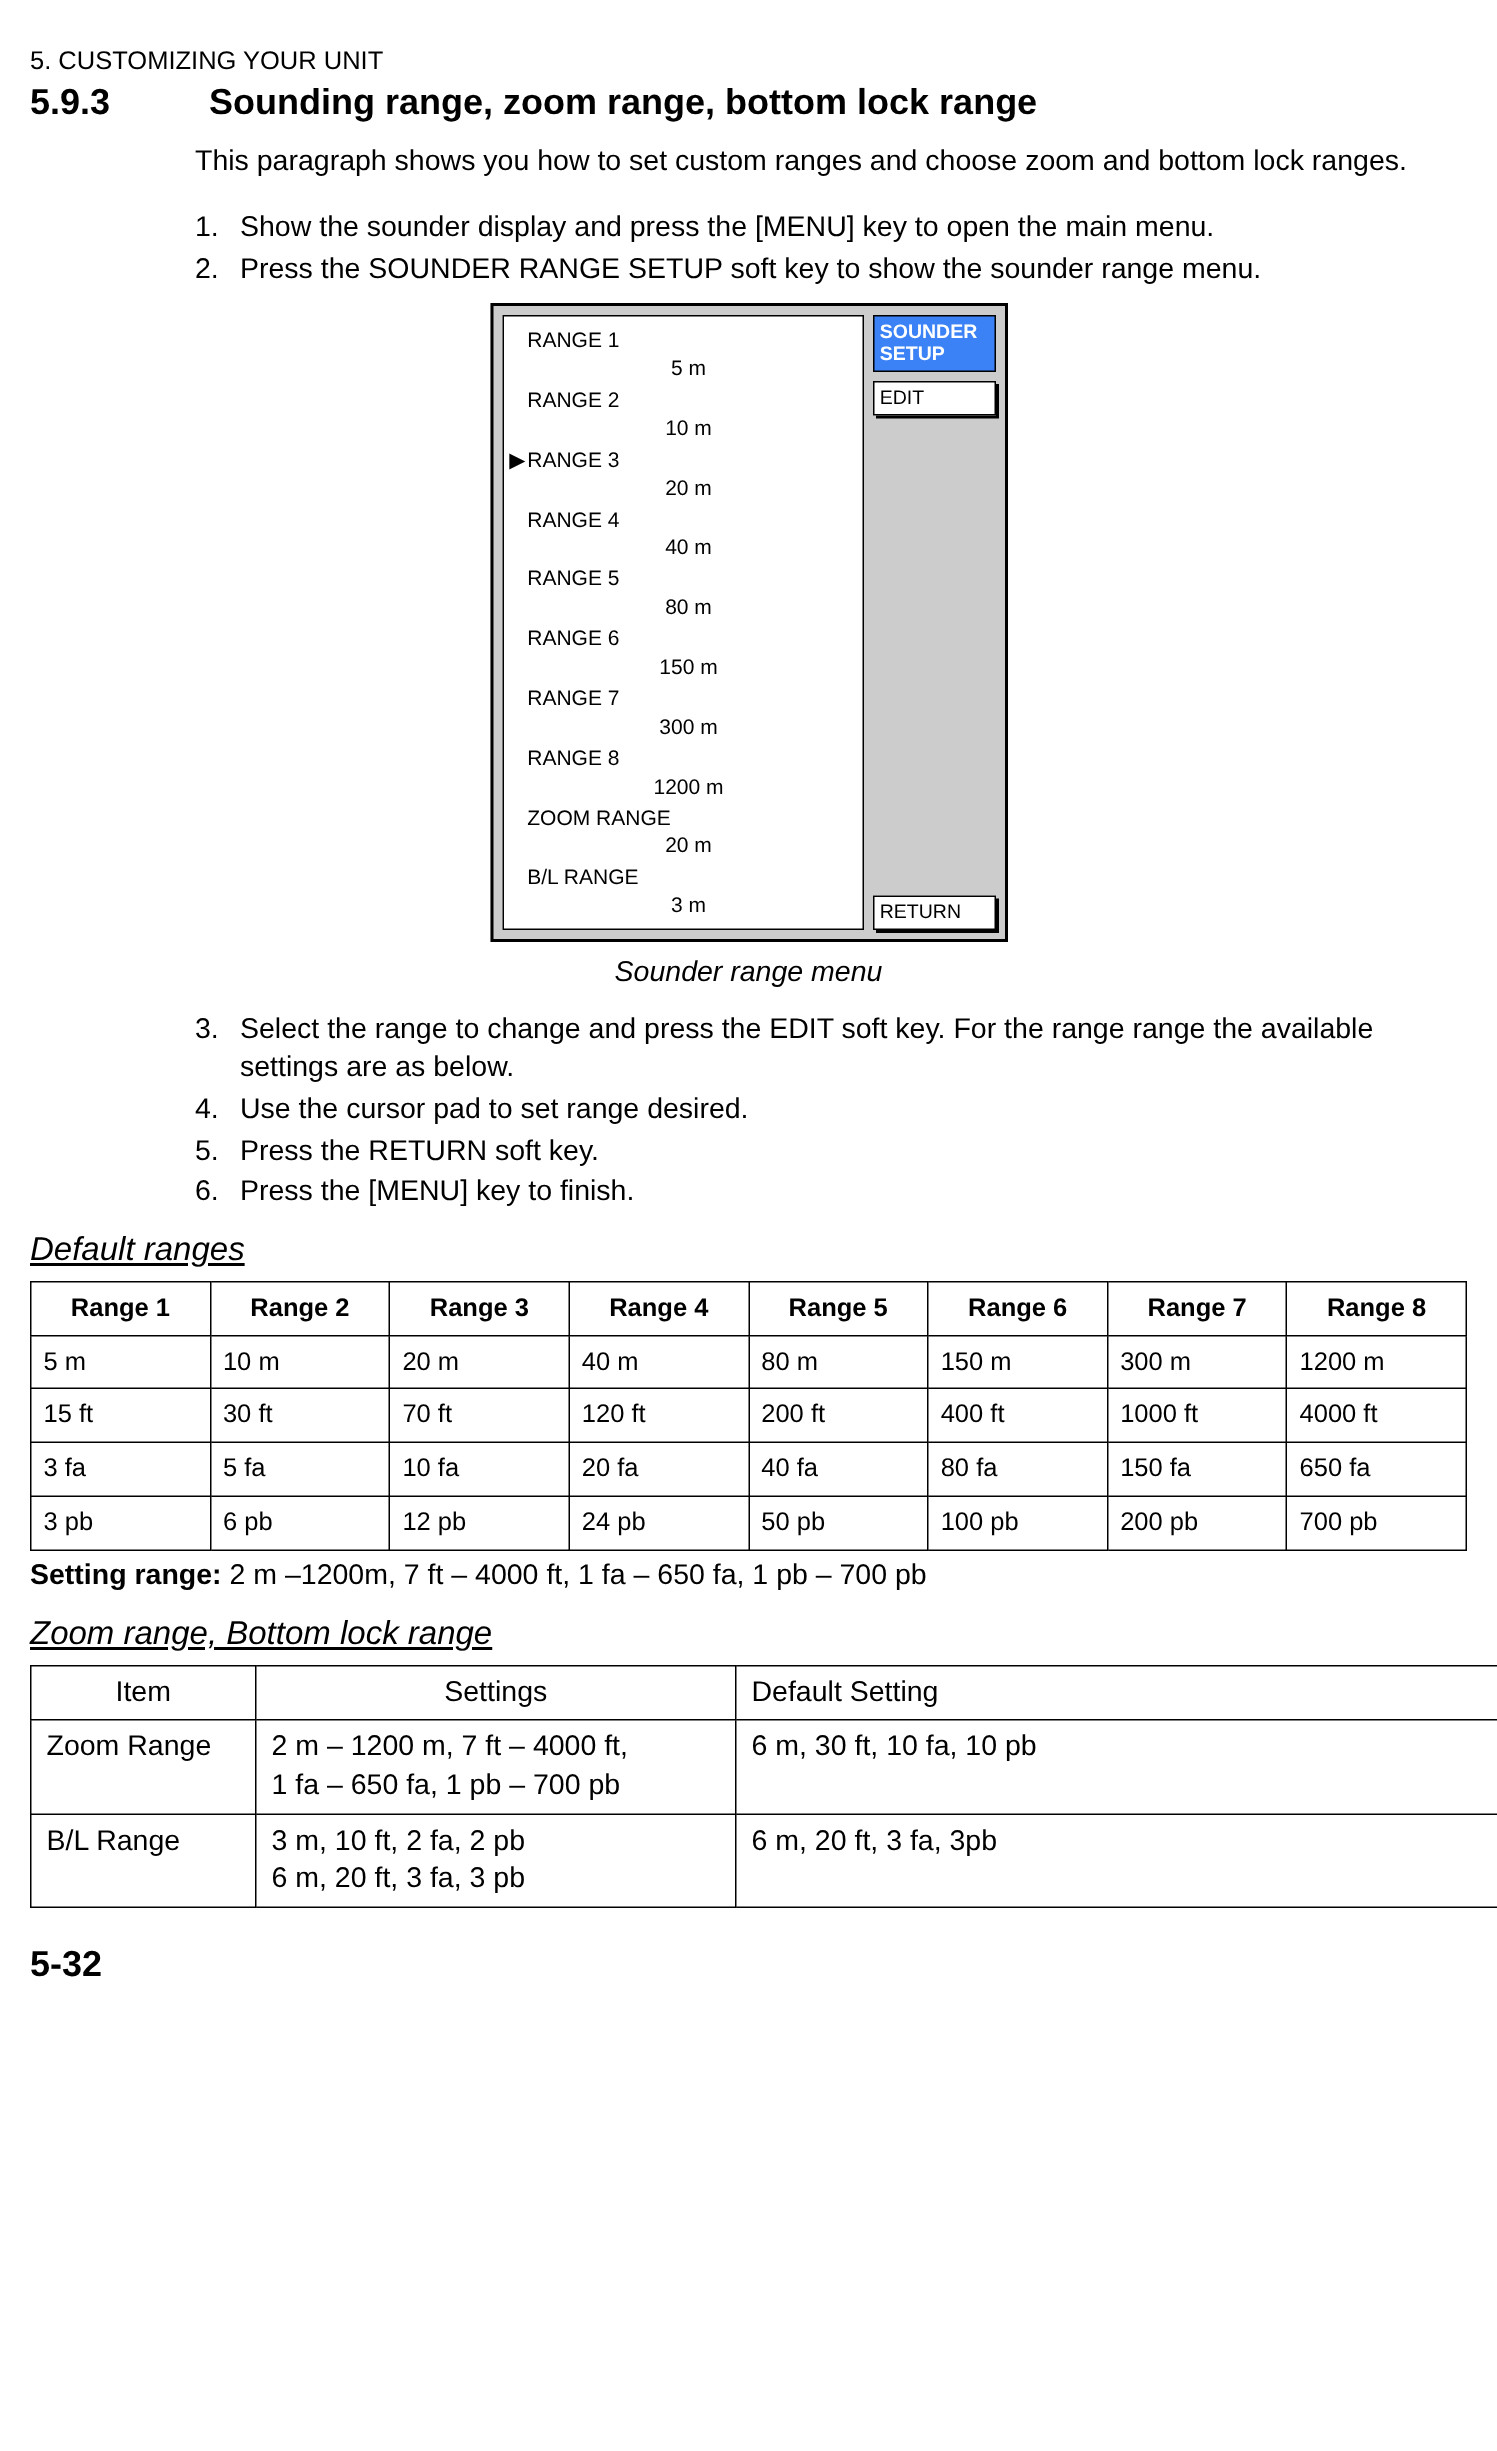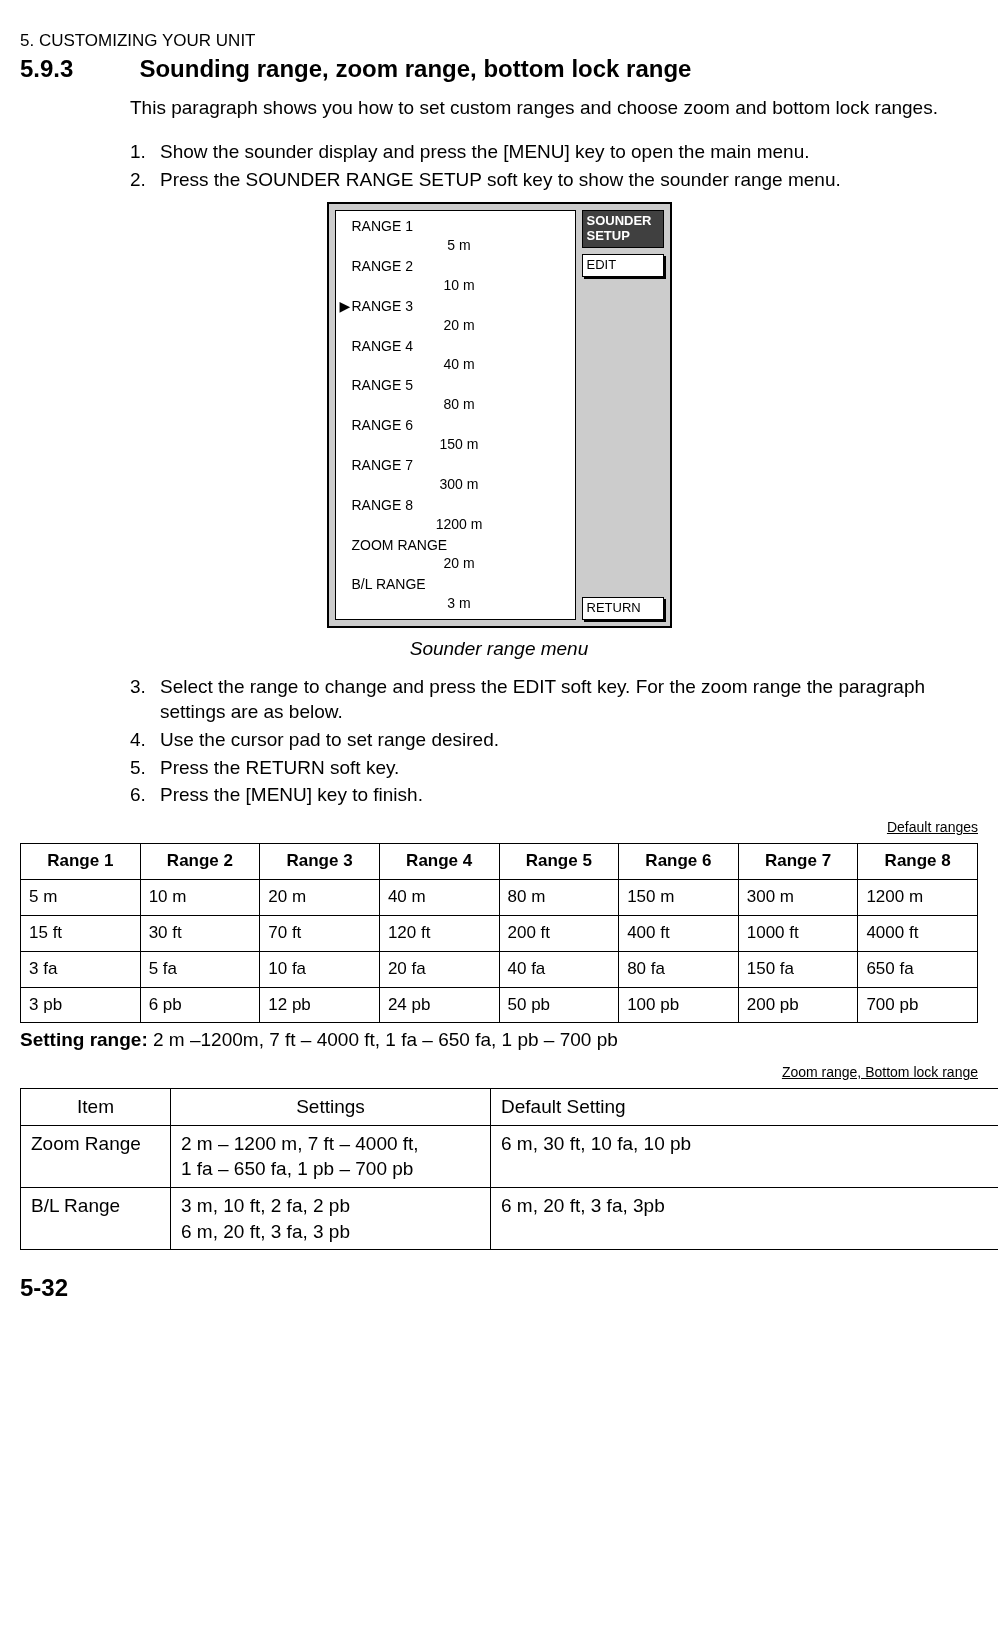--- a/index.html
+++ b/index.html
@@ -77,37 +77,38 @@
   }
   .soft-key {
     background: #fff;
     border: 1.5px solid #000;
     font-size: 13px;
     padding: 3px 4px;
     line-height: 1.15;
     box-shadow: 2px 2px 0 #000;
   }
   .soft-key.header {
-    background: #404040;
+    background: #3b82f6;
     color: #fff;
     font-weight: bold;
     box-shadow: none;
   }
   .soft-spacer { flex: 1; }
   .figure-caption {
     text-align: center;
     font-style: italic;
     margin-bottom: 12px;
     font-size: 19px;
   }
   .table-caption {
-    text-align: right;
+    text-align: left;
+    font-style: italic;
     text-decoration: underline;
     margin: 10px 0 6px 0;
-    font-size: 14px;
+    font-size: 22px;
   }
   table.ranges {
     border-collapse: collapse;
     width: 100%;
     font-size: 17px;
     margin-bottom: 4px;
   }
   table.ranges th, table.ranges td {
     border: 1.5px solid #000;
     padding: 6px 8px;
@@ -236,21 +237,21 @@
     </div>
   </div>
 </div>
 
 <div class="figure-caption">Sounder range menu</div>
 
 <div class="indent">
   <div id="steps-b">
       <div class="ol-item">
         <span class="ol-num">3.</span>
-        <span class="ol-body">Select the range to change and press the EDIT soft key. For the zoom range the paragraph settings are as below.</span>
+        <span class="ol-body">Select the range to change and press the EDIT soft key. For the range range the available settings are as below.</span>
       </div>
       <div class="ol-item">
         <span class="ol-num">4.</span>
         <span class="ol-body">Use the cursor pad to set range desired.</span>
       </div>
       <div class="ol-item">
         <span class="ol-num">5.</span>
         <span class="ol-body">Press the RETURN soft key.</span>
       </div>
       <div class="ol-item">

